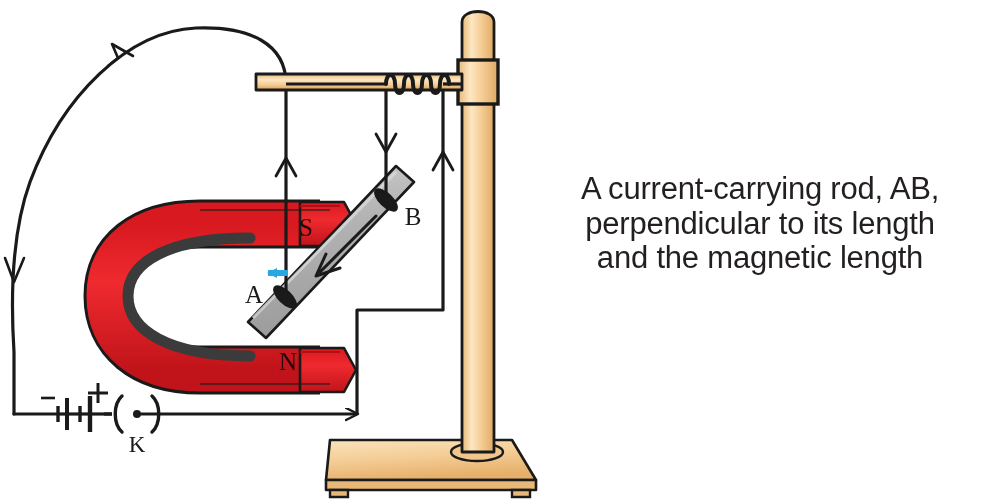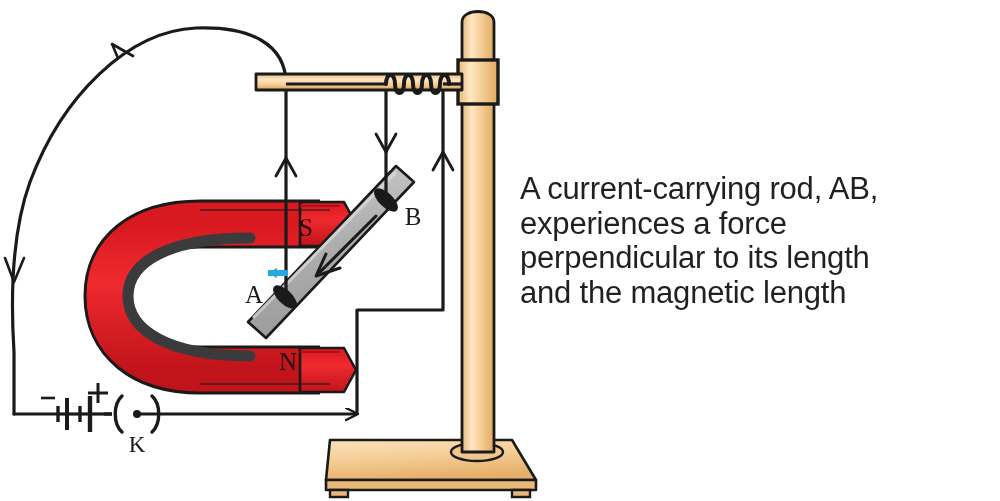--- a/index.html
+++ b/index.html
@@ -25,20 +25,21 @@
     left: 0;
     top: 0;
     width: 1000px;
     height: 501px;
   }
   .caption-block {
     position: absolute;
     left: 520px;
     top: 172px;
     width: 480px;
+    text-align: center;
     font-family: "Liberation Sans", sans-serif;
     font-size: 31px;
     line-height: 1.12;
     color: #231f20;
     letter-spacing: -0.2px;
   }
   .caption-line {
     display: block;
     white-space: nowrap;
   }
@@ -215,21 +216,20 @@
                c 0,-12 9,-12 9,0  c 0,12 9,12 9,0
                c 0,-12 9,-12 9,0" fill="none" stroke="#1a1a1a" stroke-width="4" stroke-linecap="round"></path>
       <path d="M 443 84 L 462 84" stroke="#1a1a1a" stroke-width="3.2"></path>
       <path d="M 286 84 L 386 84" stroke="#1a1a1a" stroke-width="3.2"></path>
     </g>
 
   </svg>
 
   <div class="caption-block">
     <span class="caption-line">A current-carrying rod, AB,</span>
-    <span class="caption-line">experiences a force</span>
     <span class="caption-line">perpendicular to its length</span>
     <span class="caption-line">and the magnetic length</span>
   </div>
 
   <div style="position:absolute; left:122px; top:432px; width:30px;
               text-align:center; font-family:'Liberation Serif',serif;
               font-size:23px; color:#1a1a1a;">K</div>
 
 </div>
 

